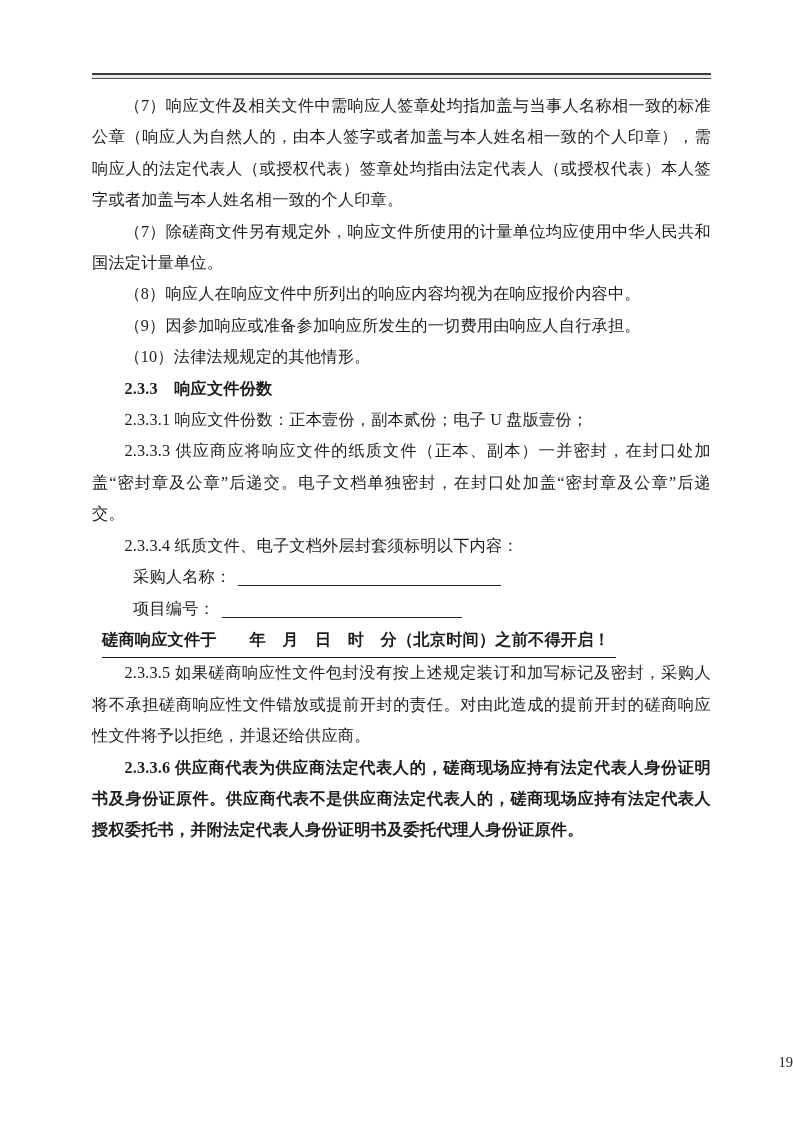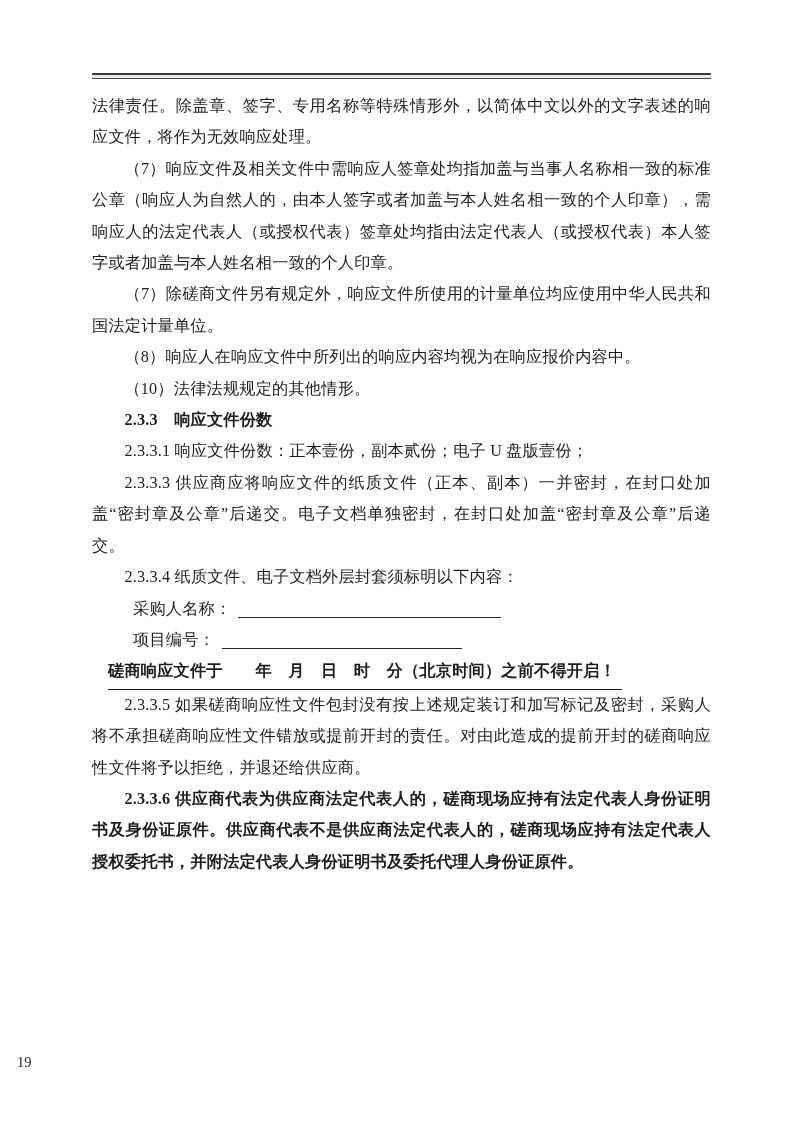--- a/index.html
+++ b/index.html
@@ -39,52 +39,52 @@
   .fill-row { margin-left: 41px; }
   .fill-blank {
     display: inline-block;
     border-bottom: 1.6px solid #262626;
     vertical-align: -4px;
     margin-left: 7px;
   }
   .fill-blank.w1 { width: 263px; }
   .fill-blank.w2 { width: 283px; }
   .fill-blank.w3 { width: 240px; }
-  .deadline-row { margin-left: 16px; }
+  .deadline-row { margin-left: 10px; }
   .deadline-text {
     font-weight: bold;
     display: inline-block;
     border-bottom: 1.7px solid #1a1a1a;
     padding-bottom: 1px;
     padding-right: 6px;
   }
   .page-number {
     position: absolute;
     left: 17px;
     right: 0;
     bottom: 51px;
-    text-align: left;
+    text-align: right;
     font-size: 14.5px;
     color: #222222;
   }
 </style>
 </head>
 <body>
 
 <div class="page">
 
   <div class="header-rule"></div>
 
   <div class="content">
 
-    <p>法律责任。除盖章、签字、专用名称等特殊情形外，以简体中文以外的文字表述的响应文件，将作为无效响应处理。</p>
 
     <p class="indent">（7）响应文件及相关文件中需响应人签章处均指加盖与当事人名称相一致的标准公章（响应人为自然人的，由本人签字或者加盖与本人姓名相一致的个人印章），需响应人的法定代表人（或授权代表）签章处均指由法定代表人（或授权代表）本人签字或者加盖与本人姓名相一致的个人印章。</p>
     <p class="indent">（7）除磋商文件另有规定外，响应文件所使用的计量单位均应使用中华人民共和国法定计量单位。</p>
     <p class="indent">（8）响应人在响应文件中所列出的响应内容均视为在响应报价内容中。</p>
+    <p class="indent">（9）因参加响应或准备参加响应所发生的一切费用由响应人自行承担。</p>
     <p class="indent">（10）法律法规规定的其他情形。</p>
 
     <p class="indent bold">2.3.3　响应文件份数</p>
 
     <p class="indent">2.3.3.1 响应文件份数：正本壹份，副本贰份；电子 U 盘版壹份；</p>
     <p class="indent">2.3.3.3 供应商应将响应文件的纸质文件（正本、副本）一并密封，在封口处加盖“密封章及公章”后递交。电子文档单独密封，在封口处加盖“密封章及公章”后递交。</p>
     <p class="indent">2.3.3.4 纸质文件、电子文档外层封套须标明以下内容：</p>
 
     <div class="fill-row">
       <span>采购人名称：</span><span class="fill-blank w1"></span>

